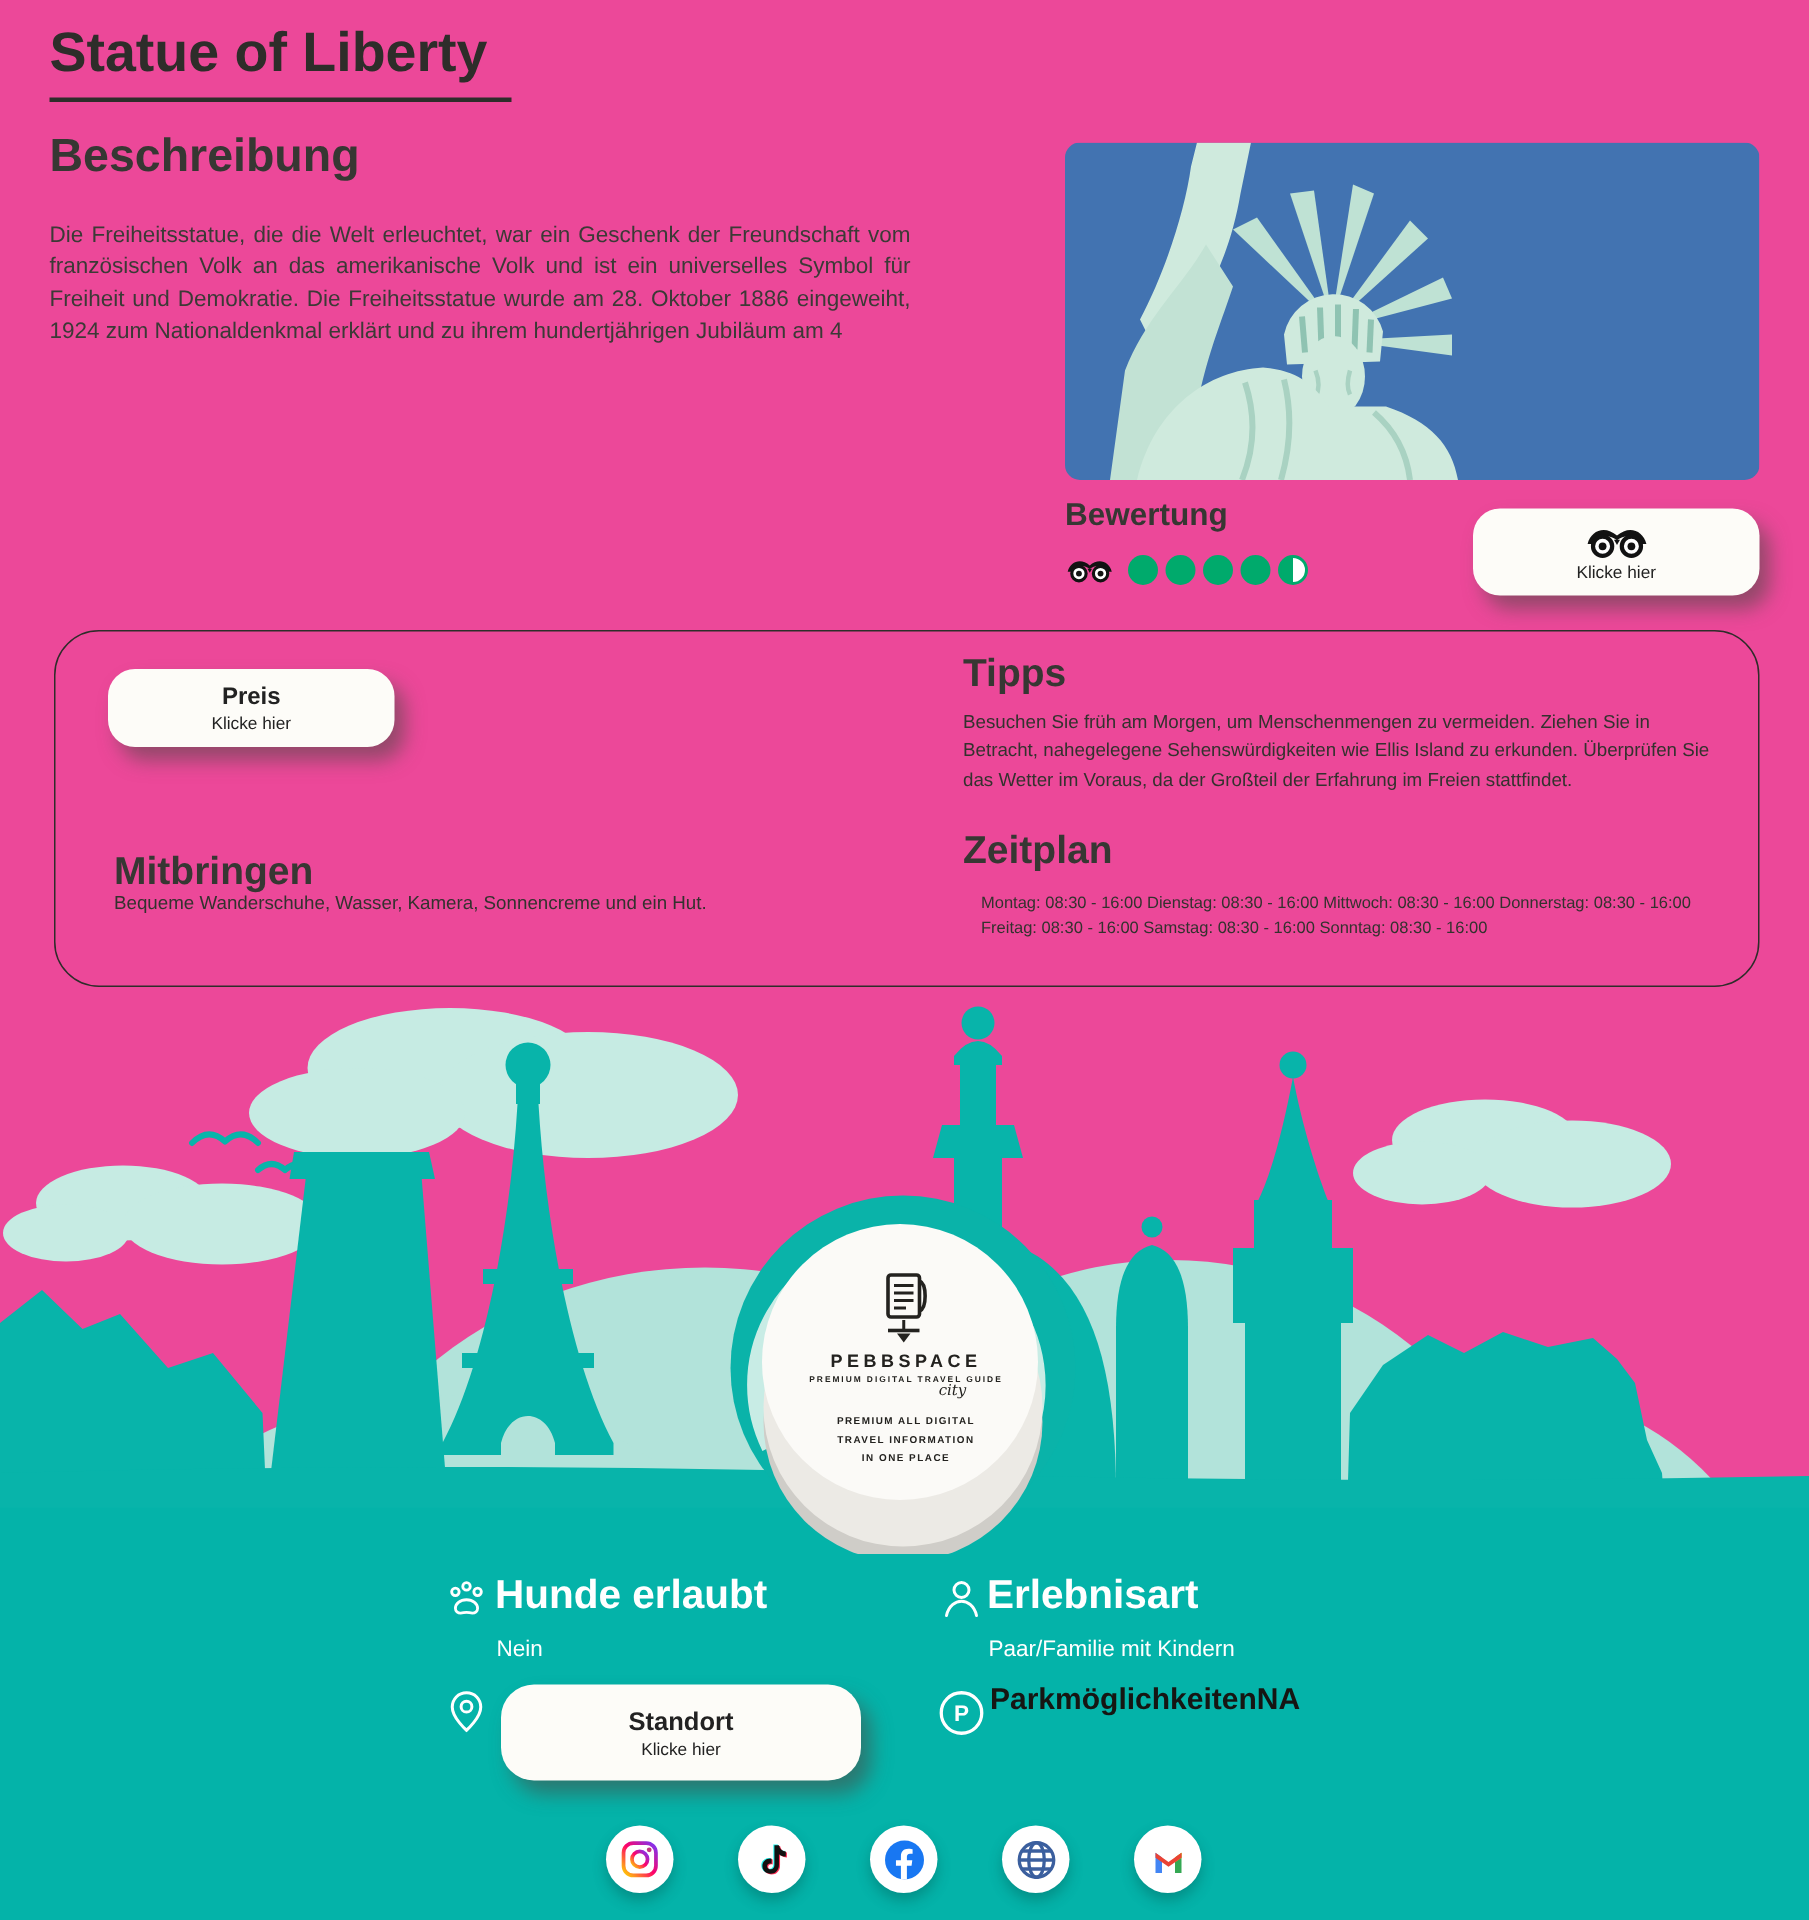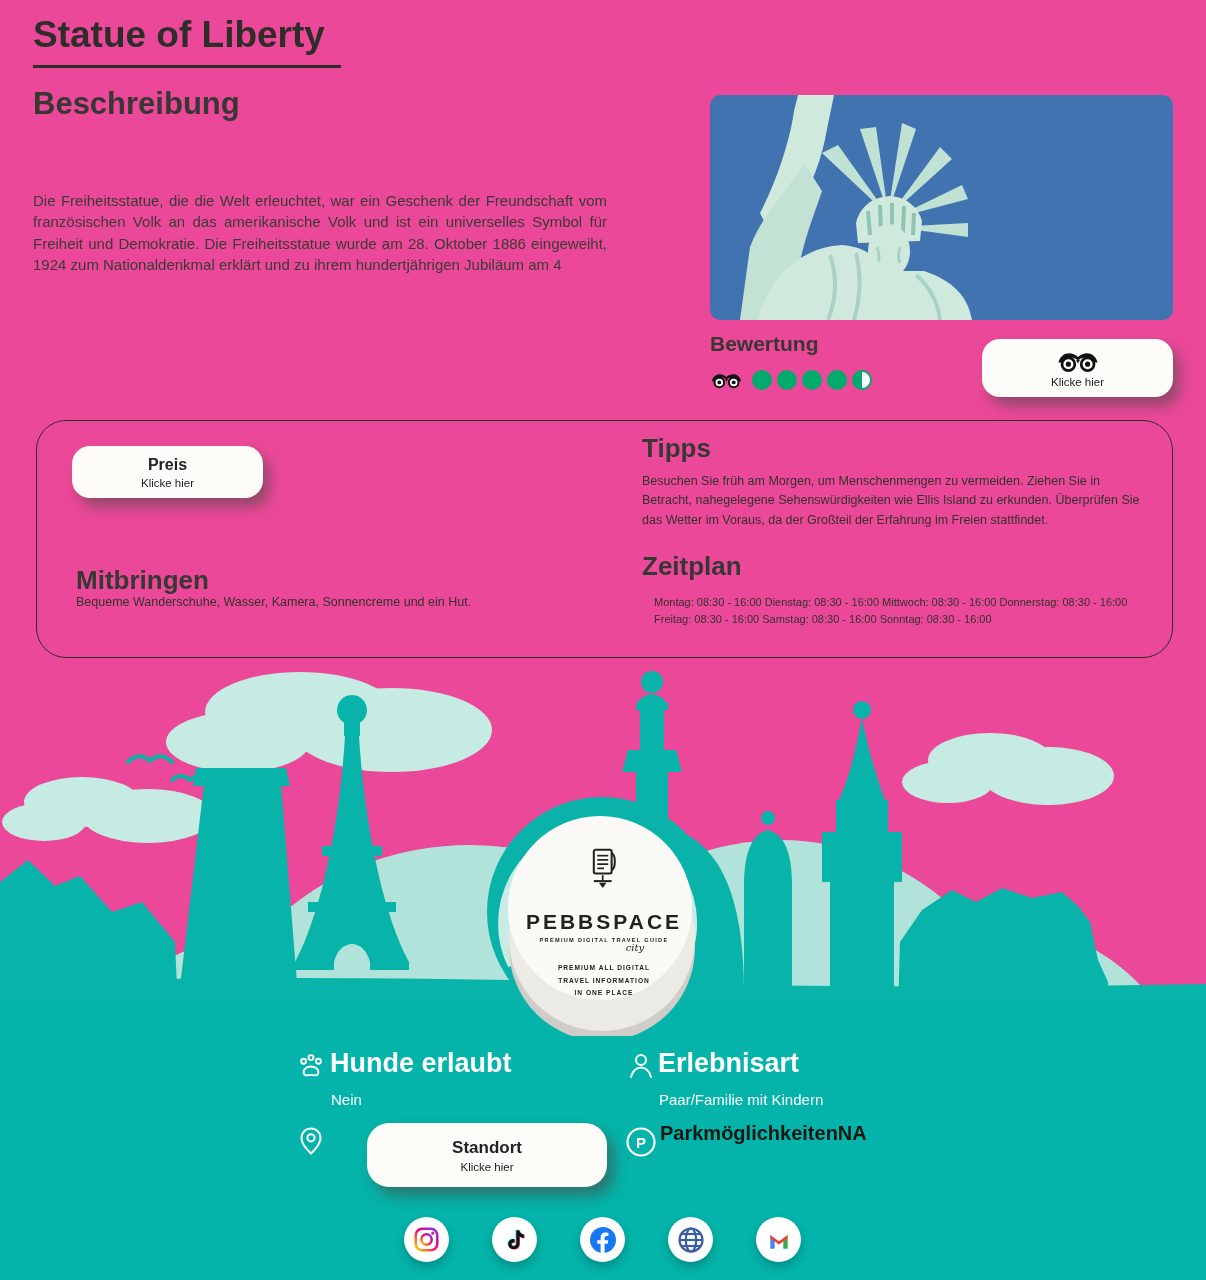--- a/index.html
+++ b/index.html
@@ -10,21 +10,21 @@
   
   .title{left:33px;top:14px;font-size:37px;font-weight:bold;color:#2e2d2a;
          border-bottom:3px solid #2e2d2a;padding:0 16px 9px 0;}
   .h2{font-weight:bold;color:#373733;}
   .h2.desc{left:33px;top:86px;font-size:31px;}
   .h2.tips{left:642px;top:433px;font-size:26px;}
   .h2.bring{left:76px;top:565px;font-size:26px;}
   .h2.sched{left:642px;top:551px;font-size:26px;}
   .h2.rate{left:710px;top:332px;font-size:21px;}
 
-  .para{left:33px;top:146px;width:574px;font-size:15px;line-height:1.43;text-align:justify;color:#3b3a36;margin-top:44px;}
+  .para{left:33px;top:146px;width:574px;font-size:15px;line-height:1.43;text-align:justify;color:#3b3a36;}
   .smalltext{font-size:12.5px;line-height:1.55;color:#33322e;}
   .tips-text{left:642px;top:472px;width:507px;}
   .bring-text{left:76px;top:593px;width:520px;}
   .sched-text{left:642px;top:594px;font-size:11px;line-height:1.5;color:#33322e;white-space:nowrap;margin-left:12px;}
 
   
   .hero{left:710px;top:95px;width:463px;height:225px;border-radius:10px;overflow:hidden;}
 
   
   .rating-row{left:710px;top:370px;display:flex;align-items:center;gap:9px;}
@@ -38,32 +38,32 @@
 
   
   .pill{background:#fdfcf8;border:none;border-radius:18px;display:flex;flex-direction:column;
         align-items:center;justify-content:center;gap:3px;cursor:pointer;
         box-shadow:7px 9px 13px rgba(75,73,68,.55);font-family:inherit;}
   .pill .main{font-weight:bold;color:#222;}
   .pill .sub{font-size:11.5px;color:#222;}
   .pill.preis{left:72px;top:446px;width:191px;height:52px;text-align:right;}
   .pill.preis .main{font-size:16px;}
   .pill.ta{left:982px;top:339px;width:191px;height:58px;gap:2px;}
-  .pill.standort{left:334px;top:1123px;width:240px;height:64px;border-radius:22px;margin-left:33px;}
+  .pill.standort{left:334px;top:1123px;width:240px;height:64px;border-radius:22px;}
   .pill.standort .main{font-size:17px;}
 
   
   .skyline{left:0;top:650px;}
   .footer{left:0;top:1005px;width:1206px;height:275px;background:#04b3a9;}
 
   
   .badge{left:485px;top:796px;width:236px;height:240px;}
   .badge-content{position:absolute;left:29px;top:24px;width:180px;height:180px;border-radius:50%;
                  display:flex;flex-direction:column;align-items:center;text-align:center;color:#23221f;}
-  .brand-name{font-size:21px;font-weight:bold;letter-spacing:3px;margin-top:20px;}
+  .brand-name{font-size:12px;font-weight:bold;letter-spacing:3px;margin-top:2px;}
   .brand-tag{font-size:5.6px;font-weight:bold;letter-spacing:1.3px;margin-top:3px;}
   .brand-city{font-family:"DejaVu Serif",serif;font-style:italic;font-size:10px;margin:-1px 0 0 62px;}
   .brand-slogan{font-size:6.6px;font-weight:bold;letter-spacing:1px;line-height:1.9;margin-top:9px;}
 
   
   .f-head{font-weight:bold;color:#ffffff;font-size:27px;}
   .f-val{color:#ffffff;font-size:15px;}
   .park-head{font-weight:bold;color:#161613;font-size:20px;}
 
   .social{top:1217px;width:45px;height:45px;border-radius:50%;background:#ffffff;

